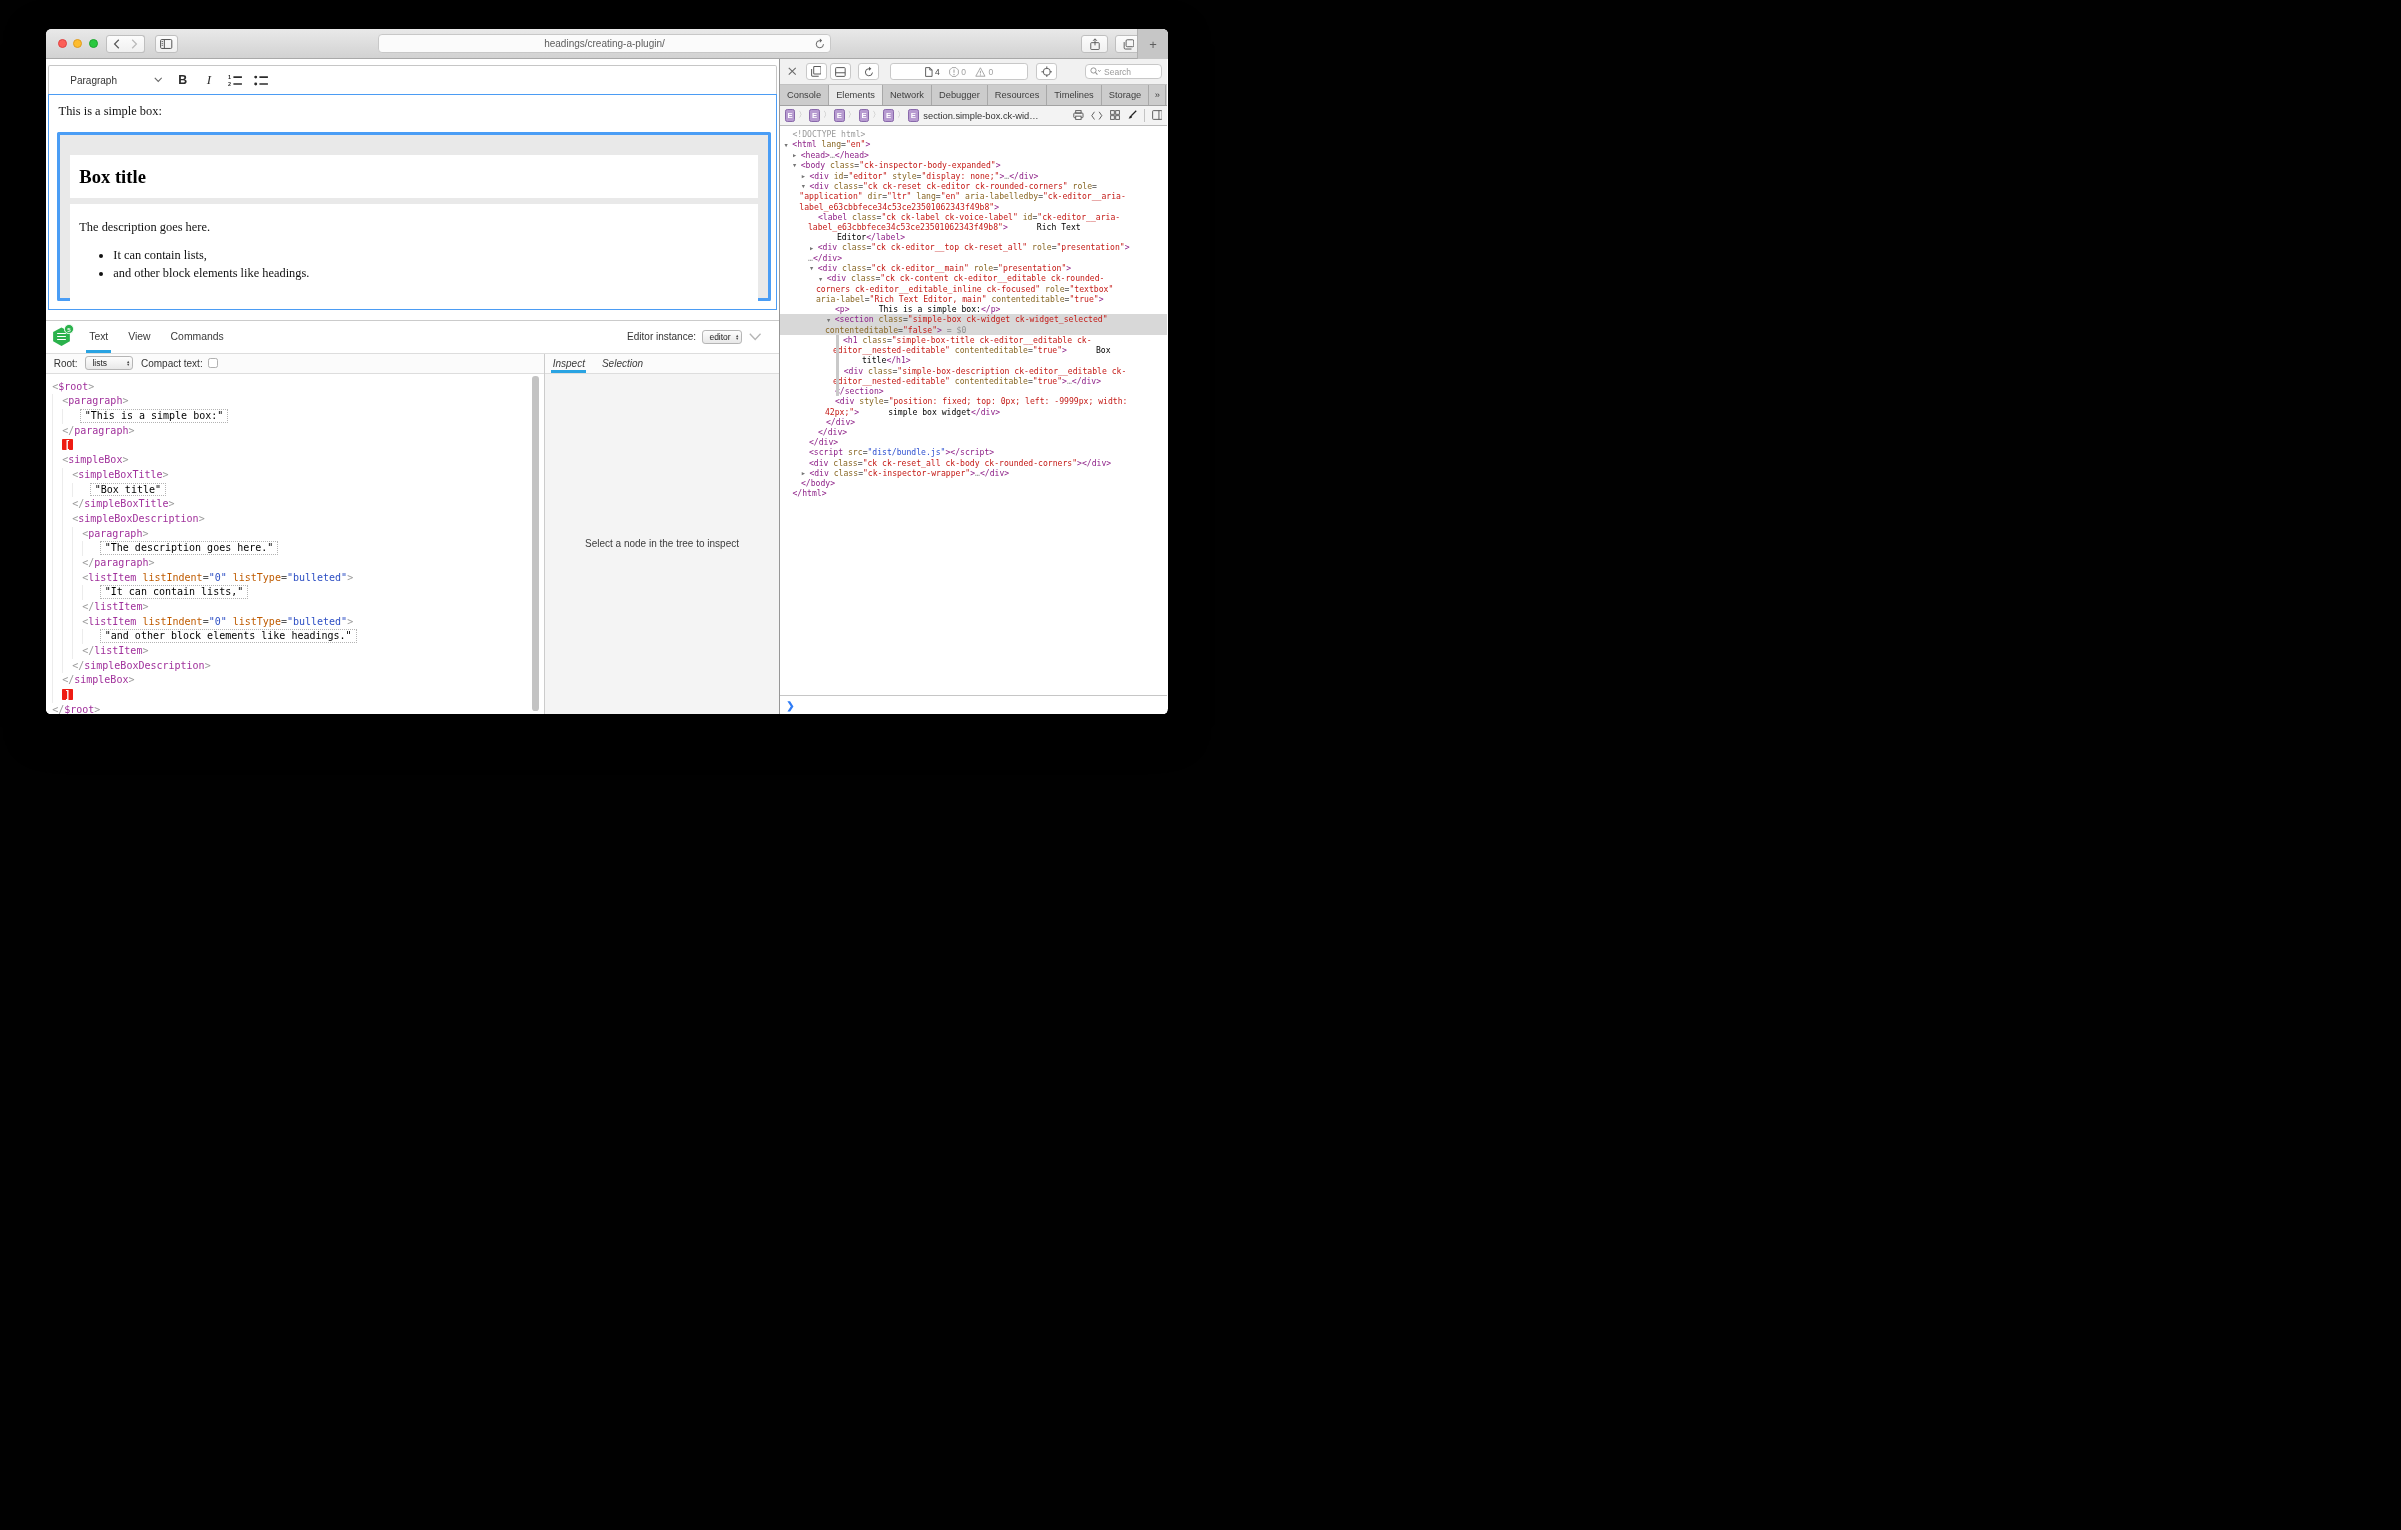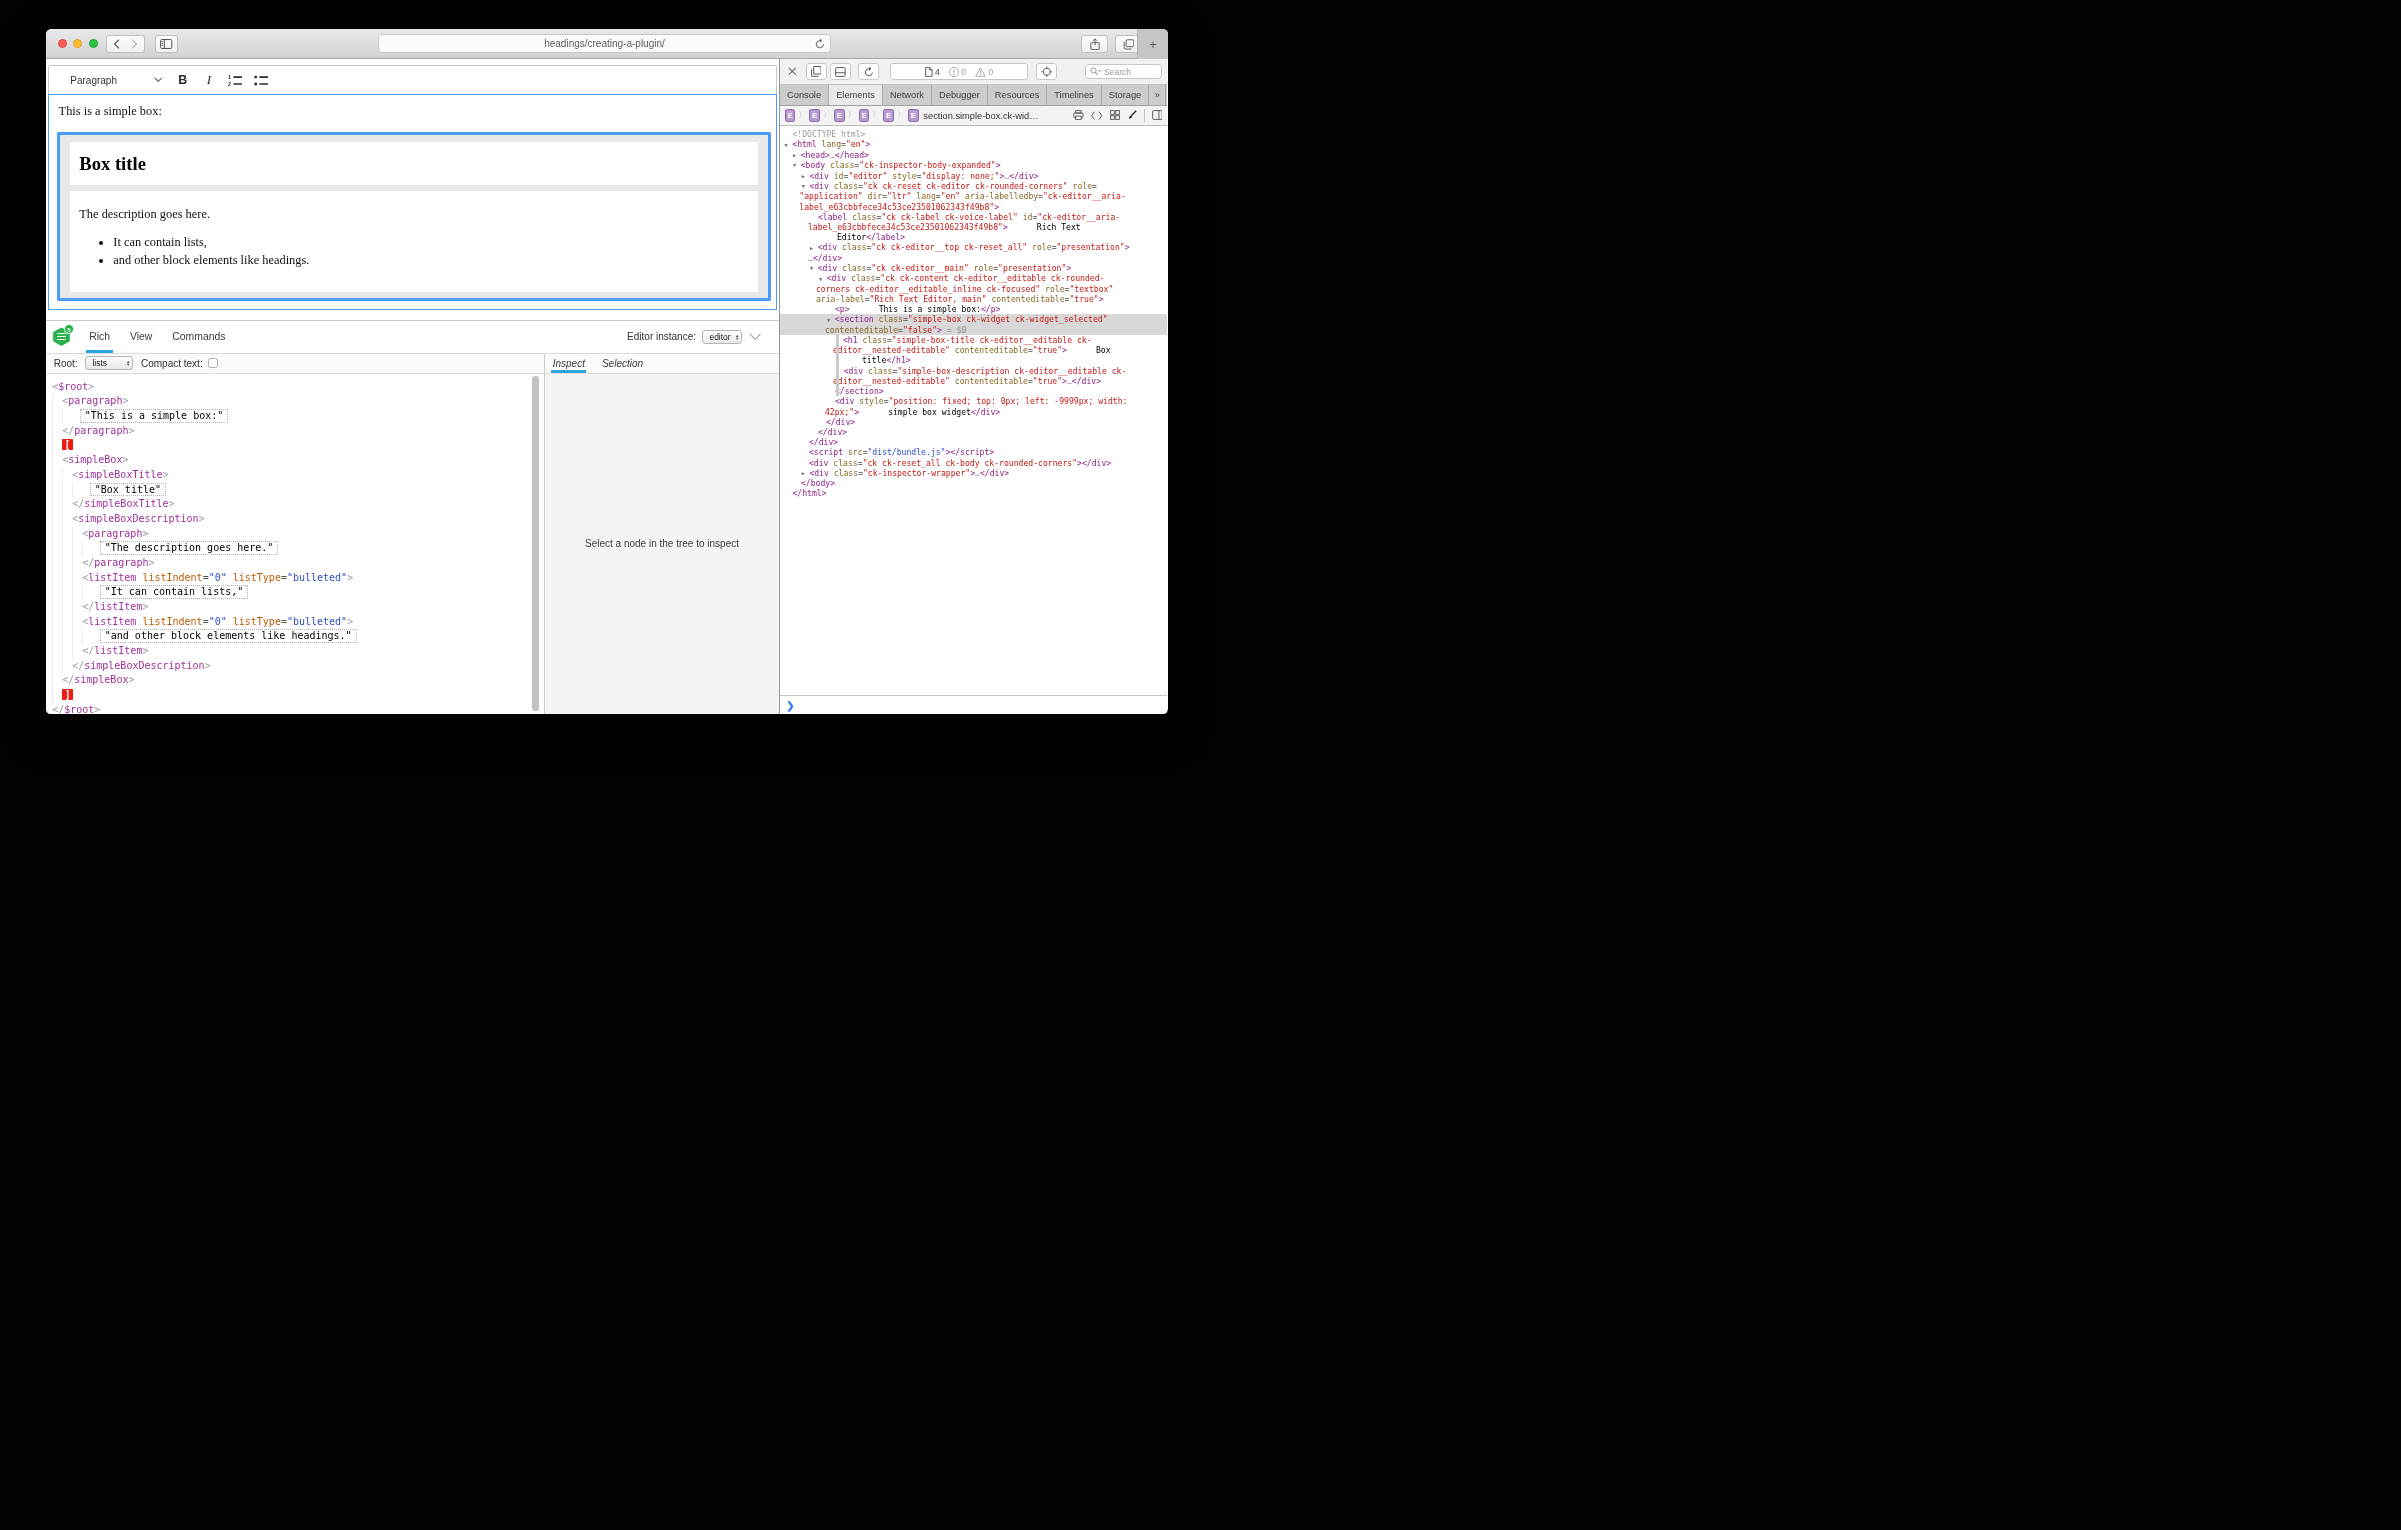--- a/index.html
+++ b/index.html
@@ -31,21 +31,21 @@
   
   .cke-toolbar { position:absolute; left:2.3px; top:6.2px; width:729px; height:29px; background:#fff; border:0.8px solid #c6c6c6; border-bottom:none; border-radius:2.3px 2.3px 0 0; display:flex; align-items:center; padding-left:21px; }
   .para-dd { display:flex; align-items:center; width:101px; height:100%; cursor:default; }
   .para-label { font-size:10px; color:#333; }
   .para-chevron { margin-left:auto; margin-right:9.3px; }
   .tb-btn { width:23px; height:23px; display:flex; align-items:center; justify-content:center; margin-right:3.1px; border-radius:1.5px; }
   .tb-bold { font-weight:bold; font-size:12.4px; color:#2b2b2b; }
   .tb-italic { font-style:italic; font-family:"Liberation Serif",serif; font-size:13px; color:#2b2b2b; }
   .editable { position:absolute; left:2.3px; top:35px; width:729px; height:216px; background:#fff; border:0.8px solid #4b9cf4; }
   .ed-p { position:absolute; left:9.3px; top:8.5px; font-family:"Liberation Serif",serif; font-size:12.4px; color:#111; }
-  .widget { position:absolute; left:7.7px; top:37px; width:714px; height:169px; border:3.1px solid #4a9df5; border-radius:1.5px; background:#e9e9e9; padding:7px 10px; }
+  .widget { position:absolute; left:7.7px; top:37px; width:714px; height:169px; border:3.1px solid #4a9df5; border-radius:1.5px; background:#e9e9e9; padding:20px 10px; }
   .wbox-title { height:43px; background:#fff; display:flex; align-items:center; padding-left:9.3px; margin-bottom:6.2px; }
   .wbox-title h1 { font-family:"Liberation Serif",serif; font-size:18.6px; font-weight:bold; color:#000; }
   .wbox-desc { height:101px; background:#fff; padding:16.2px 9.3px 0; }
   .wbox-desc p { font-family:"Liberation Serif",serif; font-size:12.4px; color:#111; margin-bottom:12.4px; }
   .wbox-desc ul { margin-left:34px; }
   .wbox-desc li { font-family:"Liberation Serif",serif; font-size:12.4px; color:#111; line-height:14.7px; margin-bottom:3.9px; }
 
   
   .inspector { position:absolute; left:0; top:261px; right:0; bottom:0; border-top:0.8px solid #cbcbcb; display:flex; flex-direction:column; background:#fff; }
   .insp-header { height:32.5px; border-bottom:0.8px solid #ddd; display:flex; align-items:center; position:relative; }
@@ -236,21 +236,21 @@
           <div class="insp-logo">
             <div class="logo-hex"></div>
             <div class="logo-lines">
                 <div></div>
                 <div></div>
                 <div></div>
               </div>
             <div class="logo-badge">5</div>
           </div>
           <div class="insp-tabs" id="insp-tabs">
-              <div class="insp-tab active">Rich</div>
+              <div class="insp-tab active">Text</div>
               <div class="insp-tab">View</div>
               <div class="insp-tab">Commands</div>
             </div>
           <div class="insp-inst">
             <span class="insp-inst-label">Editor instance:</span>
             <span class="mac-select">
               <span>editor</span>
               <span class="sel-arrows">
                   <span>▲</span>
                   <span>▼</span>

